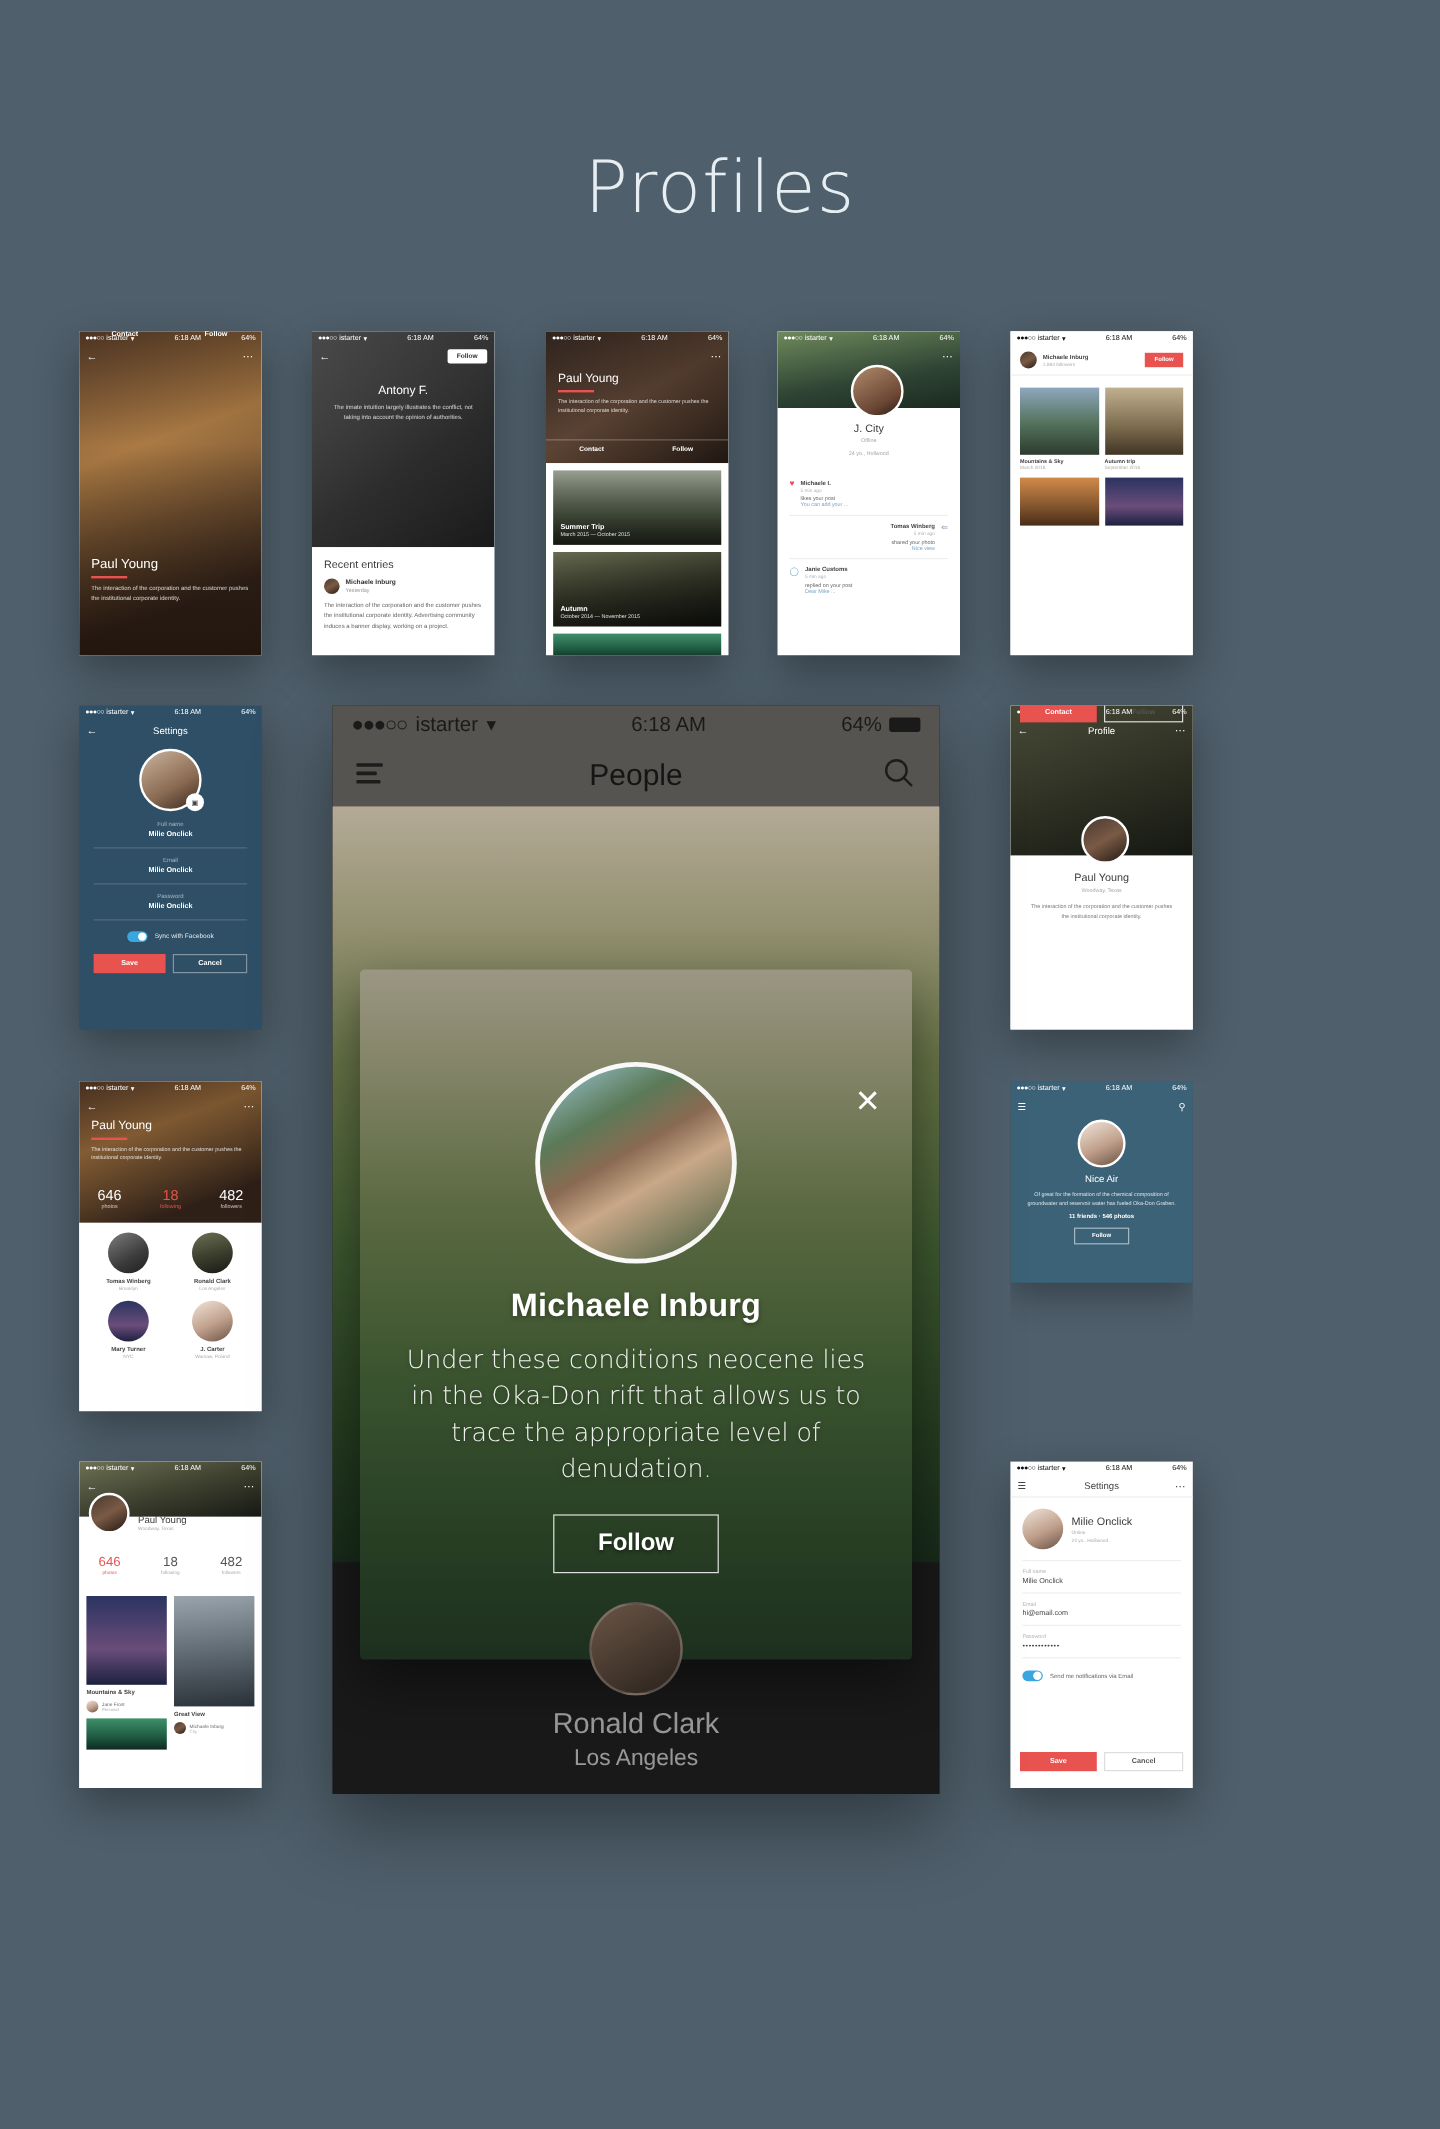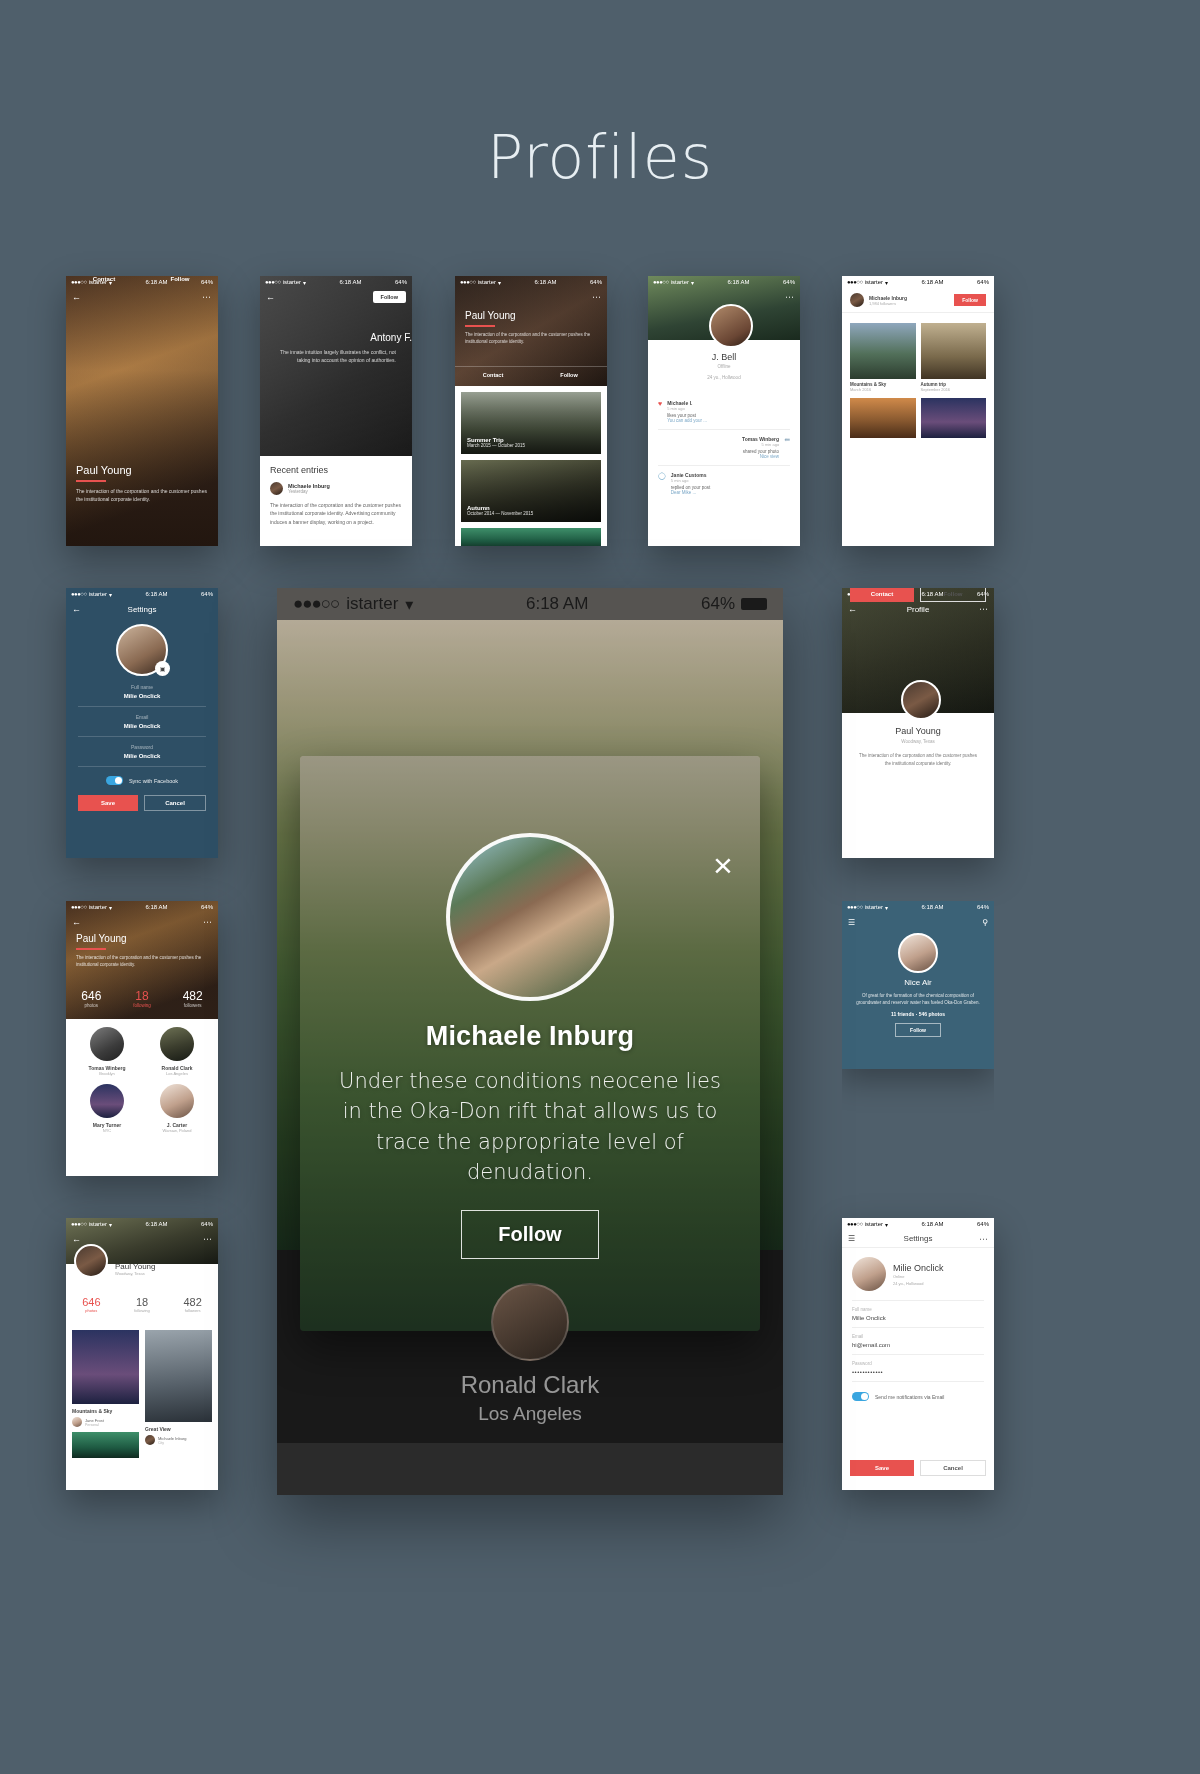--- a/index.html
+++ b/index.html
@@ -186,21 +186,21 @@
           <span>istarter</span>
           <span>▾</span>
         </span>
       <span>6:18 AM</span>
       <span>64%</span>
     </div>
     <div class="navbar">
       <span style="font-size:9px;">←</span>
       <span style="background:#fff;color:#333;font-size:5.5px;padding:3px 8px;border-radius:2px;font-weight:bold;">Follow</span>
     </div>
-    <div style="text-align:right;margin-top:26px;">
+    <div style="text-align:center;margin-top:14px;">
       <div style="font-size:10px;color:#fff;font-weight:300;">Antony F.</div>
       <div style="font-size:5px;color:rgba(255,255,255,0.78);line-height:1.55;margin:6px 16px 0;">The innate intuition largely illustrates the conflict, not taking into account the opinion of authorities.</div>
     </div>
     <div style="position:absolute;left:0;top:180px;width:100%;height:90px;background:#fff;padding:9px 10px;">
       <div style="font-size:9px;color:#3b3b3b;font-weight:300;">Recent entries</div>
       <div style="display:flex;align-items:center;gap:5px;margin-top:7px;">
         <div class="avatar-circle ph-portrait" style="width:13px;height:13px;border-width:0;"></div>
         <div>
           <div style="font-size:5.5px;color:#333;font-weight:bold;">Michaele Inburg</div>
           <div style="font-size:4.5px;color:#999;">Yesterday</div>
@@ -271,21 +271,21 @@
         </span>
       <span>6:18 AM</span>
       <span>64%</span>
     </div>
     <div class="navbar" style="justify-content:flex-end;">
       <span style="font-size:9px;">⋯</span>
     </div>
     <div style="position:absolute;left:0;top:64px;width:100%;height:206px;background:#fff;"></div>
     <div class="avatar-circle ph-woman" style="position:absolute;left:61px;top:28px;width:44px;height:44px;border-width:2px;"></div>
     <div style="position:absolute;left:0;top:76px;width:100%;text-align:center;">
-      <div style="font-size:9px;color:#3b3b3b;font-weight:300;">J. Bell</div>
+      <div style="font-size:9px;color:#3b3b3b;font-weight:300;">J. City</div>
       <div style="font-size:4.5px;color:#a8a8a8;margin-top:2px;">Offline</div>
       <div style="font-size:4.5px;color:#a8a8a8;margin-top:6px;">24 yo., Hollwood</div>
     </div>
     <div style="position:absolute;left:10px;top:118px;width:132px;">
       <div style="display:flex;gap:5px;padding:6px 0;">
         <span style="color:#e8524f;font-size:7px;">♥</span>
         <div>
           <div style="font-size:5px;color:#444;font-weight:bold;">Michaele I.</div>
           <div style="font-size:4px;color:#b0b0b0;">5 min ago</div>
           <div style="font-size:4.5px;color:#666;margin-top:2px;">likes your post</div>
@@ -639,20 +639,34 @@
       <span style="letter-spacing:-1px;">●●●○○</span>
       <span>istarter</span>
       <span style="font-size:16px;">▾</span>
     </span>
     <span>6:18 AM</span>
     <span style="display:flex;align-items:center;gap:6px;">
       <span>64%</span>
       <span style="display:inline-block;width:26px;height:12px;border:2px solid #1a1a1a;border-radius:2px;background:#1a1a1a;"></span>
     </span>
   </div>
+  <div id="center-navbar">
+    <div class="hamburger">
+        <span></span>
+        <span></span>
+        <span></span>
+      </div>
+    <div class="title">People</div>
+    <div style="position:absolute;right:20px;">
+      <svg width="28" height="28" viewBox="0 0 28 28">
+          <circle cx="12" cy="12" r="8.5" fill="none" stroke="#1c1c1c" stroke-width="2"></circle>
+          <line x1="18" y1="18" x2="25" y2="25" stroke="#1c1c1c" stroke-width="2"></line>
+        </svg>
+    </div>
+  </div>
 
   <div id="center-body">
     <div id="center-bg">
       <div class="ph-valley" style="position:absolute;left:0;top:0;width:100%;height:630px;"></div>
       <div style="position:absolute;left:0;top:630px;width:100%;height:193px;background:#191919;"></div>
       <div style="position:absolute;left:0;top:0;width:100%;height:630px;background:rgba(0,0,0,0.18);"></div>
     </div>
 
     <div id="modal">
       <div class="ph-valley" style="position:absolute;inset:0;"></div>

